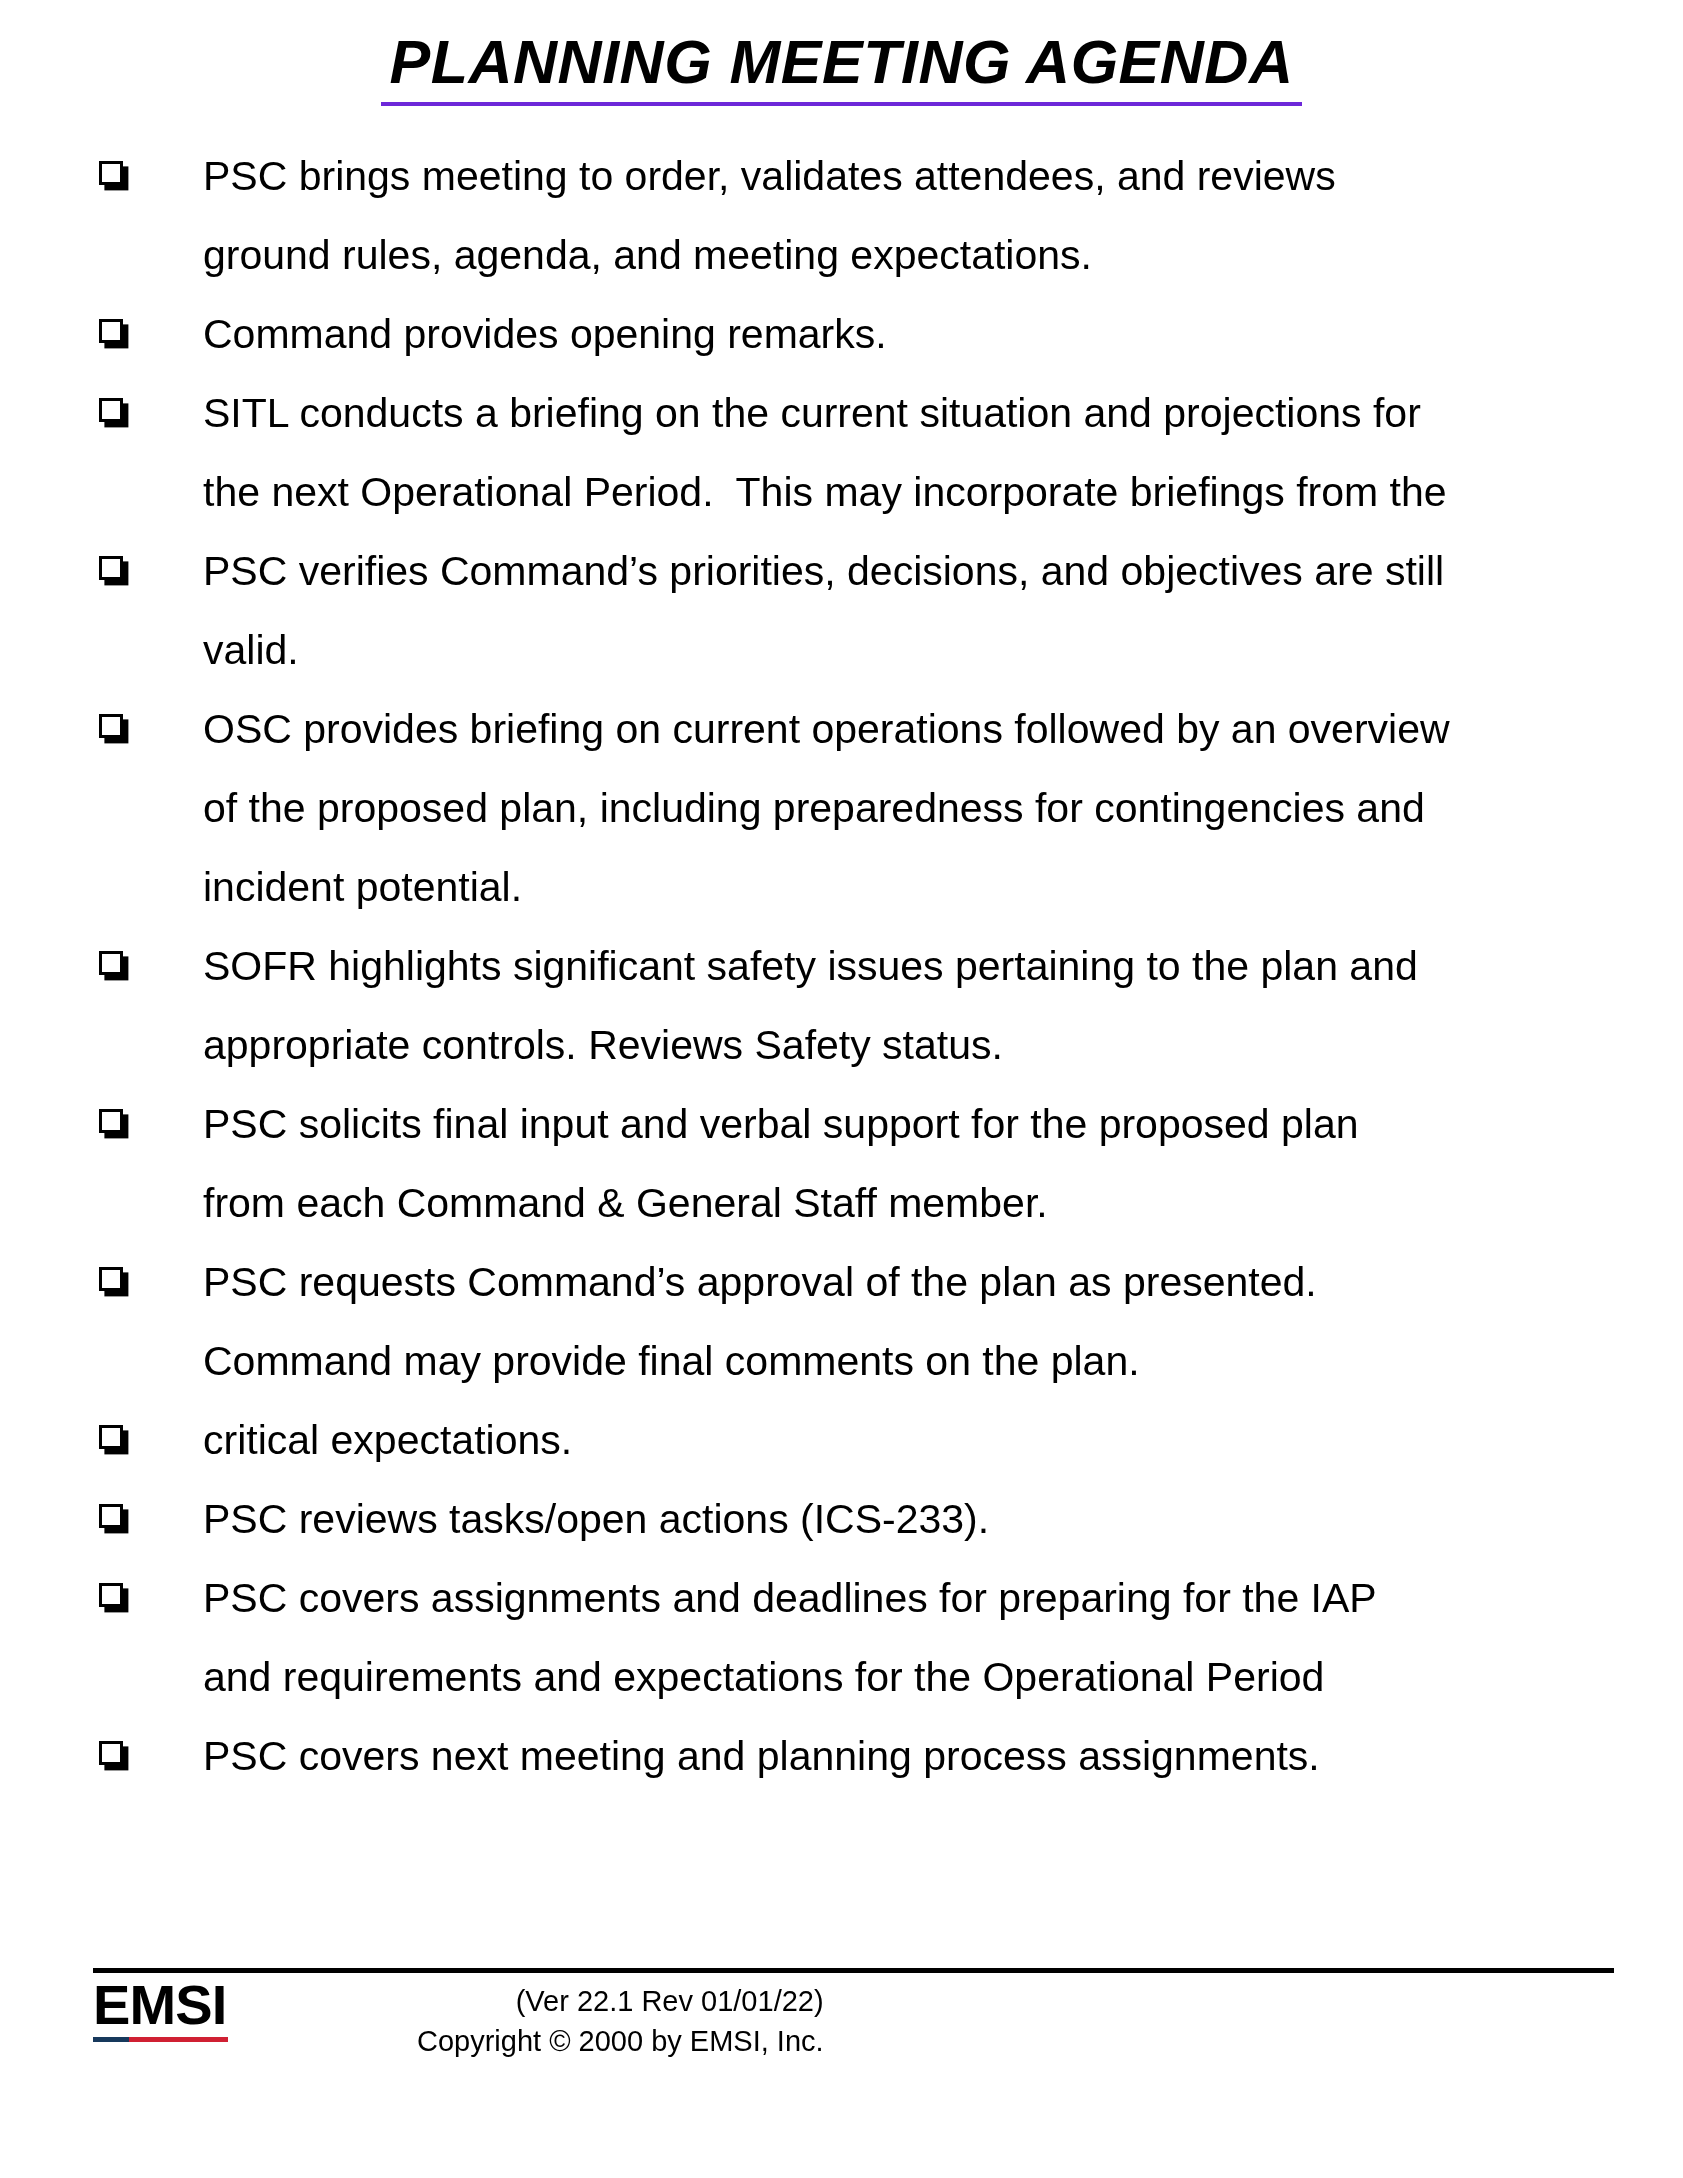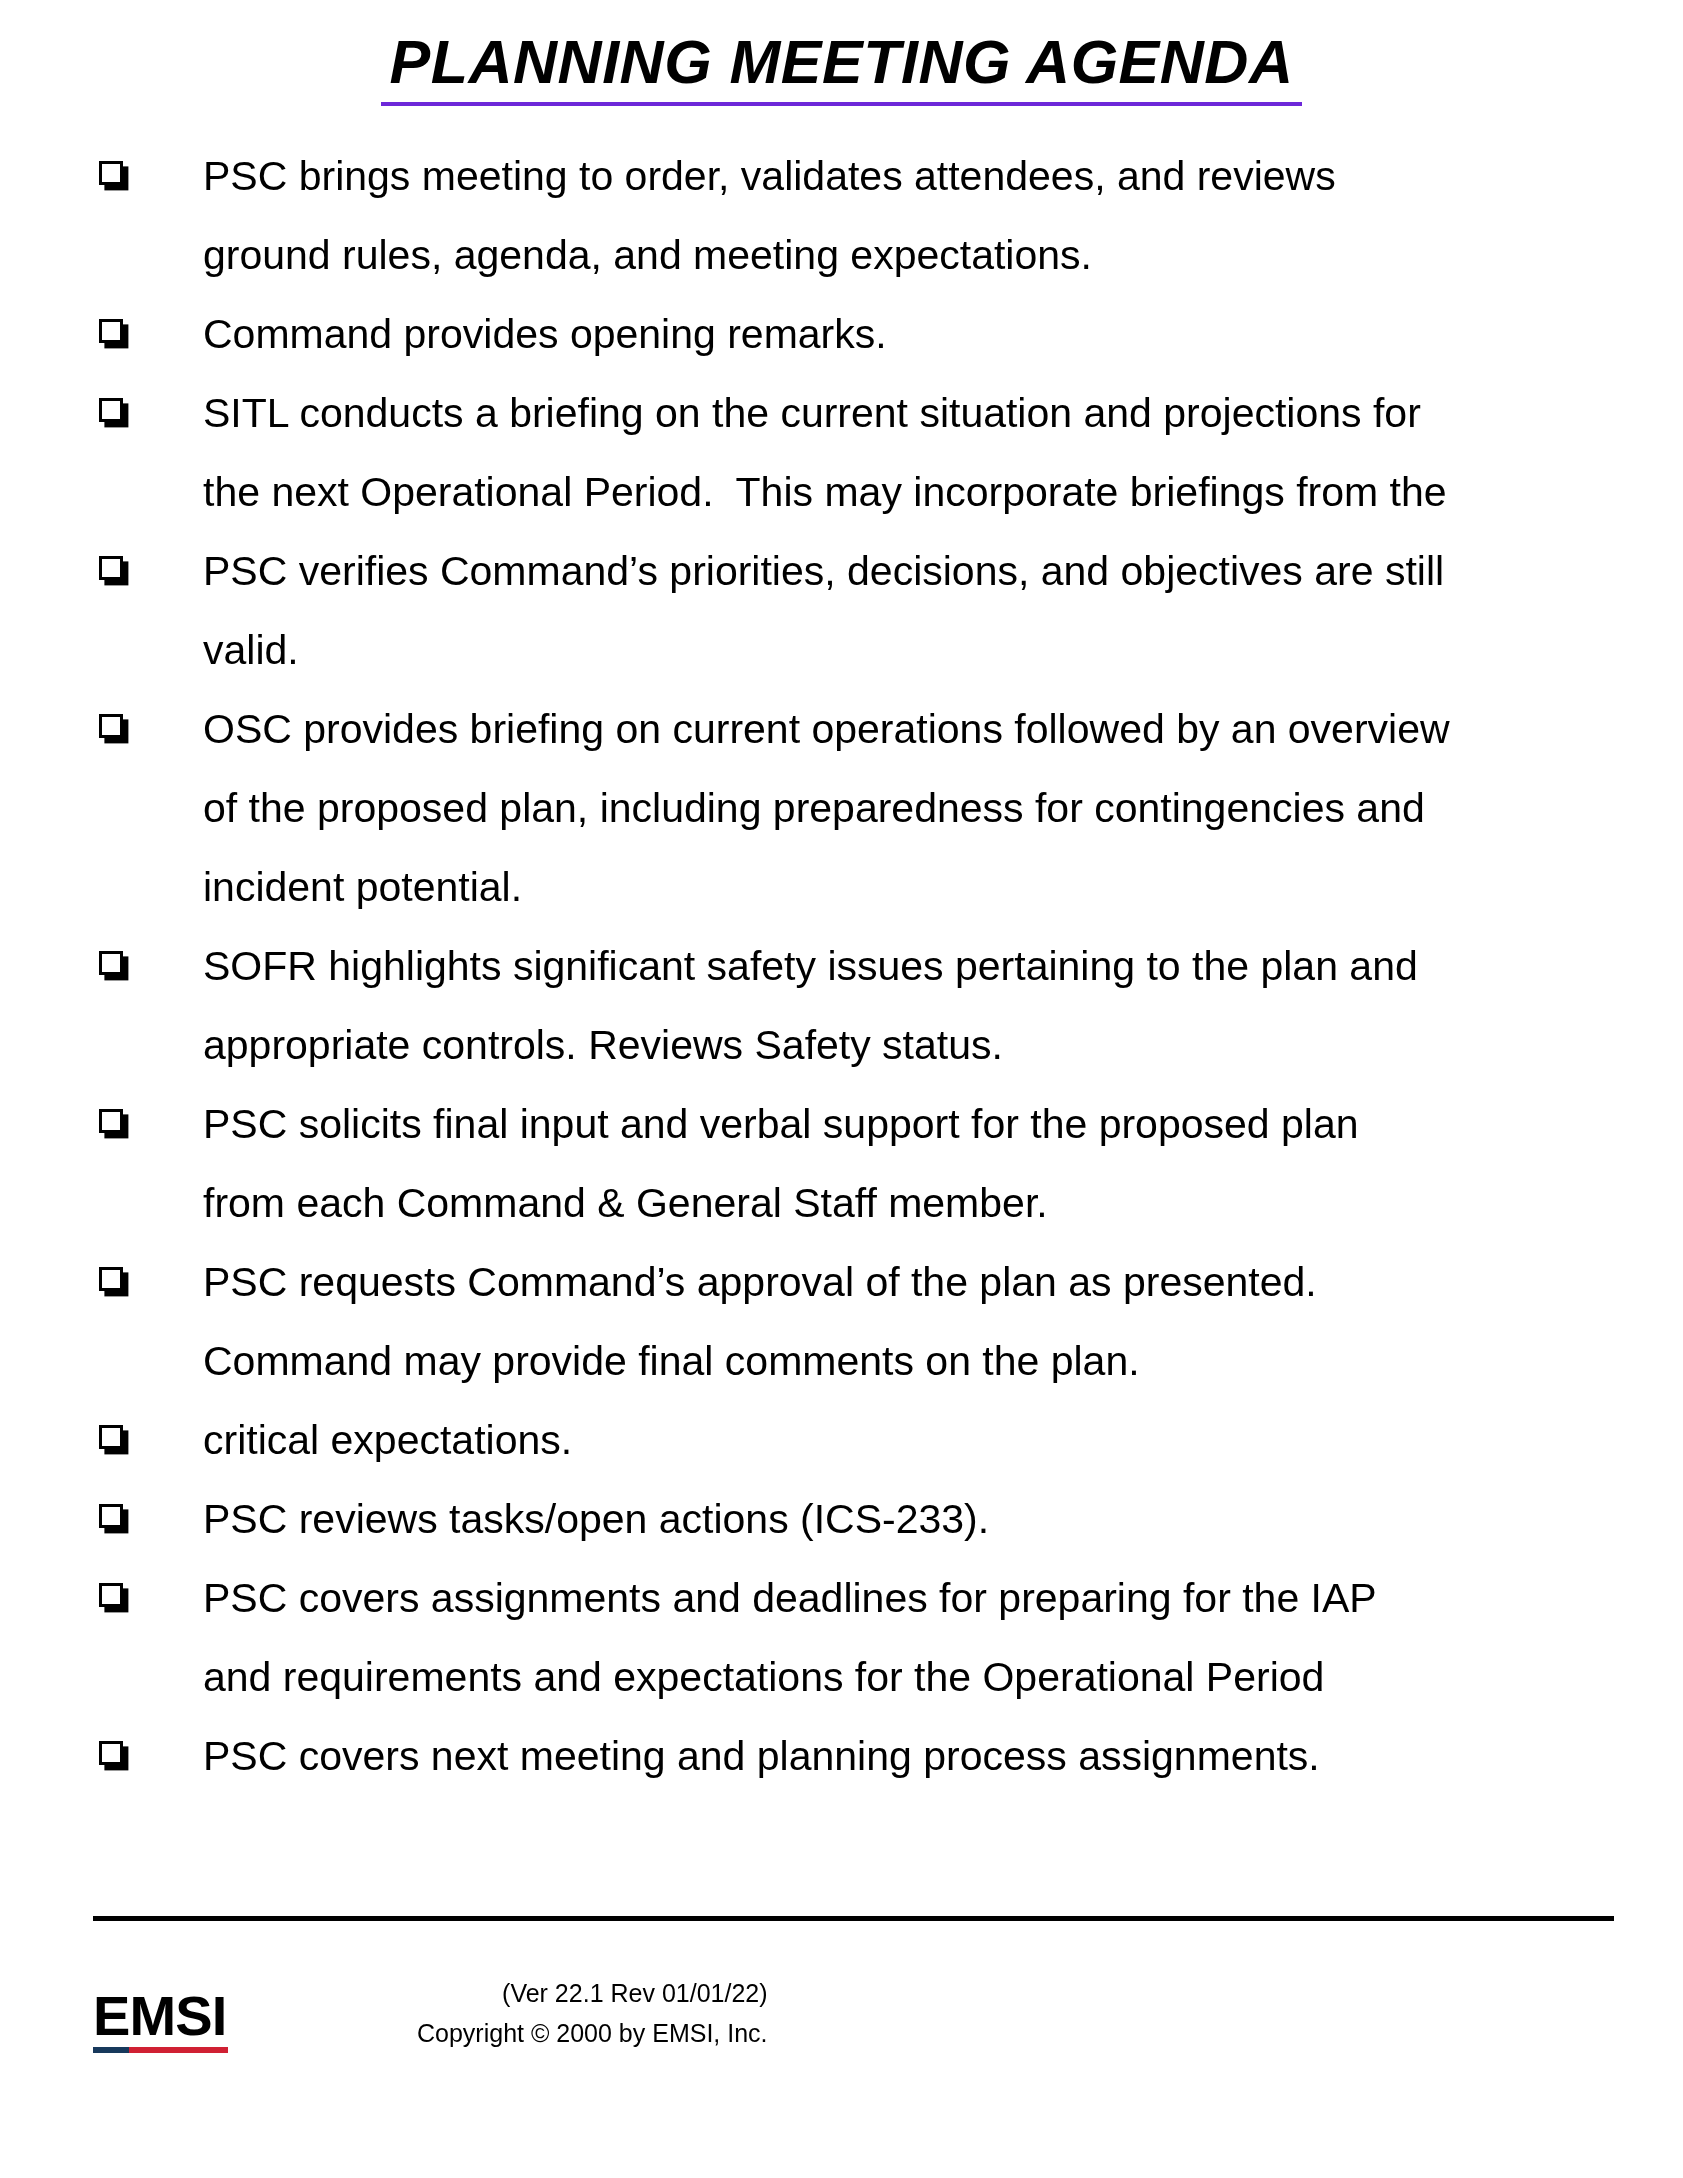--- a/index.html
+++ b/index.html
@@ -57,27 +57,27 @@
   .lines { flex: 1; min-width: 0; }
   .line {
     font-size: 41px;
     line-height: 79px;
     white-space: pre;
   }
 
   
   .footer {
     position: absolute;
-    top: 1916px;
+    top: 1968px;
     left: 93px;
     width: 1521px;
     border-top: 5.4px solid #000000;
     display: flex;
-    align-items: flex-end;
-    padding-top: 20px;
+    align-items: flex-start;
+    padding-top: 4px;
   }
   .footer-left { flex: none; width: 324px; }
   .logo-text {
     font-size: 56px;
     font-weight: bold;
     letter-spacing: -0.9px;
     line-height: 1.0;
     display: inline-block;
   }
   .logo-bar {
@@ -90,24 +90,23 @@
   .logo-bar-red  { flex: 1;     background: #d02033; }
   .footer-center {
     flex: 1;
     text-align: center;
     font-size: 29px;
     padding-top: 7.2px;
   }
   .footer-right {
     flex: none;
     text-align: right;
-    font-size: 25px;
+    font-size: 29px;
     line-height: 40px;
     padding-top: 3.6px;
-    margin-top: 28px;
   }
 </style>
 </head>
 <body>
 
 <div class="title-wrap">
   <h1 class="page-title">PLANNING MEETING AGENDA</h1>
 </div>
 
 <div class="agenda">

